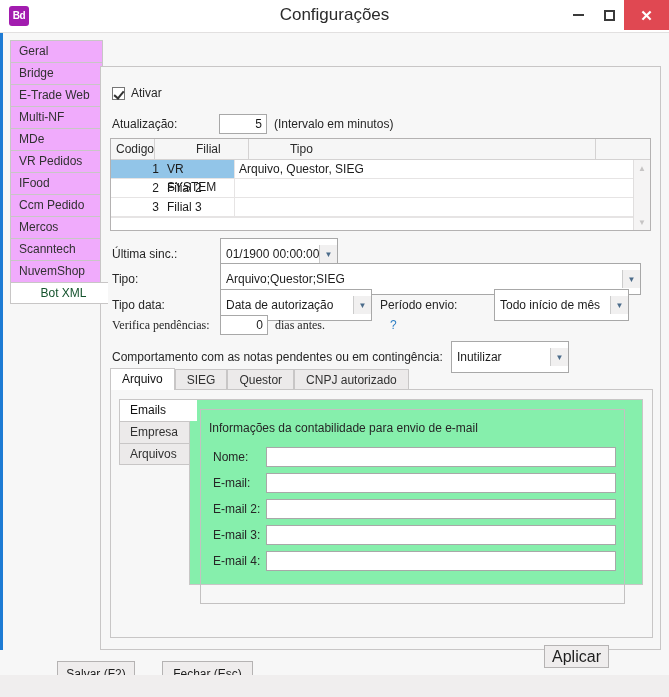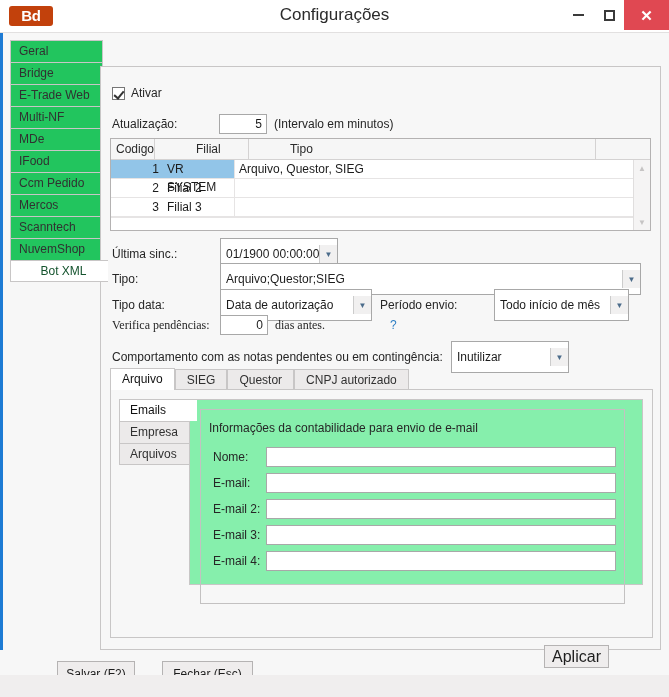--- a/index.html
+++ b/index.html
@@ -22,25 +22,25 @@
 
   
   .titlebar {
     position: relative;
     height: 32px;
     background: #ffffff;
     border-bottom: 1px solid #e2e0e0;
   }
   .app-icon {
     position: absolute; left: 9px; top: 6px;
-    width: 44px; height: 20px;
-    background: #c2410c;
+    width: 20px; height: 20px;
+    background: #a21caf;
     border-radius: 3px;
     color: #fff;
-    font-size: 15px;
+    font-size: 10px;
     font-weight: bold;
     line-height: 20px;
     text-align: center;
     letter-spacing: -0.3px;
   }
   .title-text {
     position: absolute; left: 0; right: 0; top: 5px;
     text-align: center;
     font-size: 17px;
     color: #2b2b2b;
@@ -89,21 +89,21 @@
     left: 10px; top: 7px;
     width: 93px;
   }
   .sidetab {
     position: relative;
     height: 22px;
     line-height: 21px;
     padding-left: 8px;
     font-size: 12px;
     color: #313131;
-    background: #22c55e;
+    background: #f0abfc;
     border: 1px solid #c8c6c6;
     border-bottom: none;
     box-sizing: border-box;
     margin-bottom: 0;
   }
   .sidetab:last-child { border-bottom: 1px solid #c8c6c6; }
   .sidetab.selected {
     background: #ffffff;
     border-right: none;
     width: 98px;
@@ -425,20 +425,21 @@
   <div class="body-area">
     <div class="left-accent"></div>
     <div class="outer-bg"></div>
 
     <div class="sidetabs">
       <div class="sidetab"><span>Geral</span></div>
       <div class="sidetab"><span>Bridge</span></div>
       <div class="sidetab"><span>E-Trade Web</span></div>
       <div class="sidetab"><span>Multi-NF</span></div>
       <div class="sidetab"><span>MDe</span></div>
+      <div class="sidetab"><span>VR Pedidos</span></div>
       <div class="sidetab"><span>IFood</span></div>
       <div class="sidetab"><span>Ccm Pedido</span></div>
       <div class="sidetab"><span>Mercos</span></div>
       <div class="sidetab"><span>Scanntech</span></div>
       <div class="sidetab"><span>NuvemShop</span></div>
       <div class="sidetab selected"><span>Bot XML</span></div>
     </div>
 
     <div class="panel">
       <div class="panel-inner">

